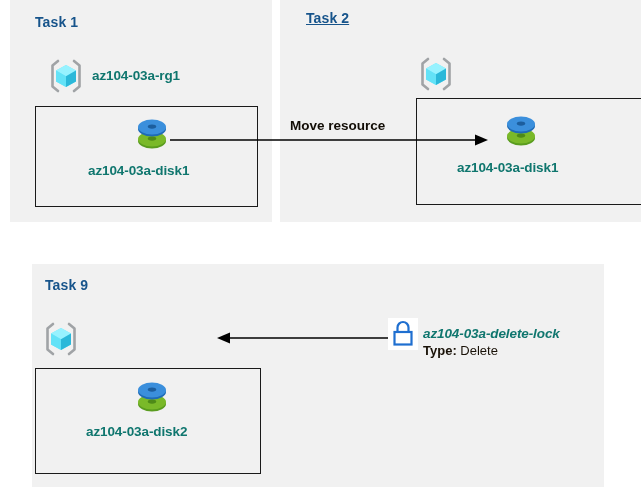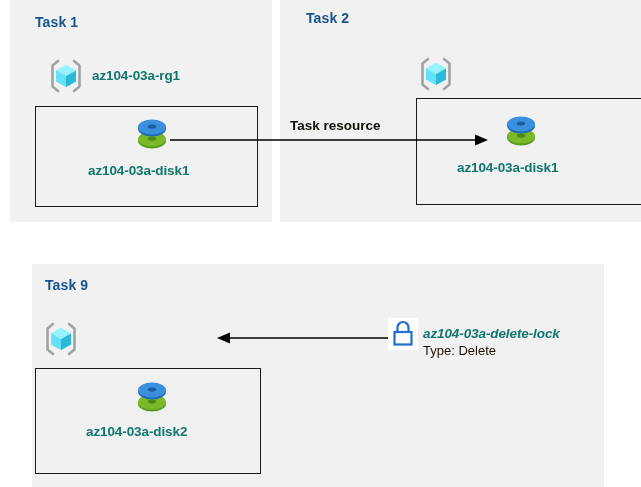--- a/index.html
+++ b/index.html
@@ -18,21 +18,21 @@
 
   .task-label{
     position:absolute;
     color:#17548b;
     font-size:14px;
     font-weight:bold;
     letter-spacing:0.1px;
     white-space:nowrap;
   }
   #task1-label{left:25px;top:14px;}
-  #task2-label{left:296px;top:10px;}
+  #task2-label{left:296px;top:10px;text-decoration:underline;}
   #task3-label{left:35px;top:277px;}
 
   .inner-box{position:absolute;border:1.3px solid #1a1a1a;background:transparent;}
   #box-task1{left:25px;top:106px;width:221px;height:99px;}
   #box-task2{left:406px;top:98px;width:224px;height:105px;}
   #box-task3{left:25px;top:368px;width:224px;height:104px;}
 
   .node-label{
     position:absolute;
     color:#0f766e;
@@ -40,21 +40,21 @@
     font-weight:bold;
     white-space:nowrap;
     letter-spacing:-0.1px;
   }
   .node-sub{
     position:absolute;
     color:#1a1208;
     font-size:13px;
     white-space:nowrap;
   }
-  .node-sub b{font-weight:normal;}
+  .node-sub b{font-weight:bold;}
 
   
   .rg-icon{position:absolute;width:40px;height:40px;}
   .rg-icon svg{display:block;width:40px;height:40px;}
 
   
   .disk-icon{position:absolute;width:40px;height:42px;}
   .disk-icon svg{display:block;width:40px;height:42px;}
 
   
@@ -158,21 +158,21 @@
     </svg>
   </div>
   <div class="node-label" id="disk2-label">az104-03a-disk1</div>
 
   <div class="conn" id="conn-move">
     <svg width="324" height="24" viewBox="0 0 324 24" xmlns="http://www.w3.org/2000/svg">
       <line x1="0" y1="12" x2="308" y2="12" stroke="#000000" stroke-width="1.5"></line>
       <polygon points="318,12 305,6.6 305,17.4" fill="#000000"></polygon>
     </svg>
   </div>
-  <div class="conn-label" id="conn-move-label">Task resource</div>
+  <div class="conn-label" id="conn-move-label">Move resource</div>
 
   <div class="panel" id="panel-task3"></div>
   <div class="task-label" id="task3-label">Task 9</div>
 
   <div class="rg-icon" id="rg3-icon">
     <svg viewBox="0 0 40 40" xmlns="http://www.w3.org/2000/svg">
       <path d="M12 5 L6.5 9.5 L6.5 30.5 L12 35" fill="none" stroke="#a0a3a6" stroke-width="2.6" stroke-linecap="round" stroke-linejoin="round"></path>
       <path d="M28 5 L33.5 9.5 L33.5 30.5 L28 35" fill="none" stroke="#a0a3a6" stroke-width="2.6" stroke-linecap="round" stroke-linejoin="round"></path>
       <polygon points="20,9 30,14.6 30,25.4 20,31 10,25.4 10,14.6" fill="#6fe8fb"></polygon>
       <polygon points="20,9 30,14.6 20,20.2 10,14.6" fill="#97f2ff"></polygon>

